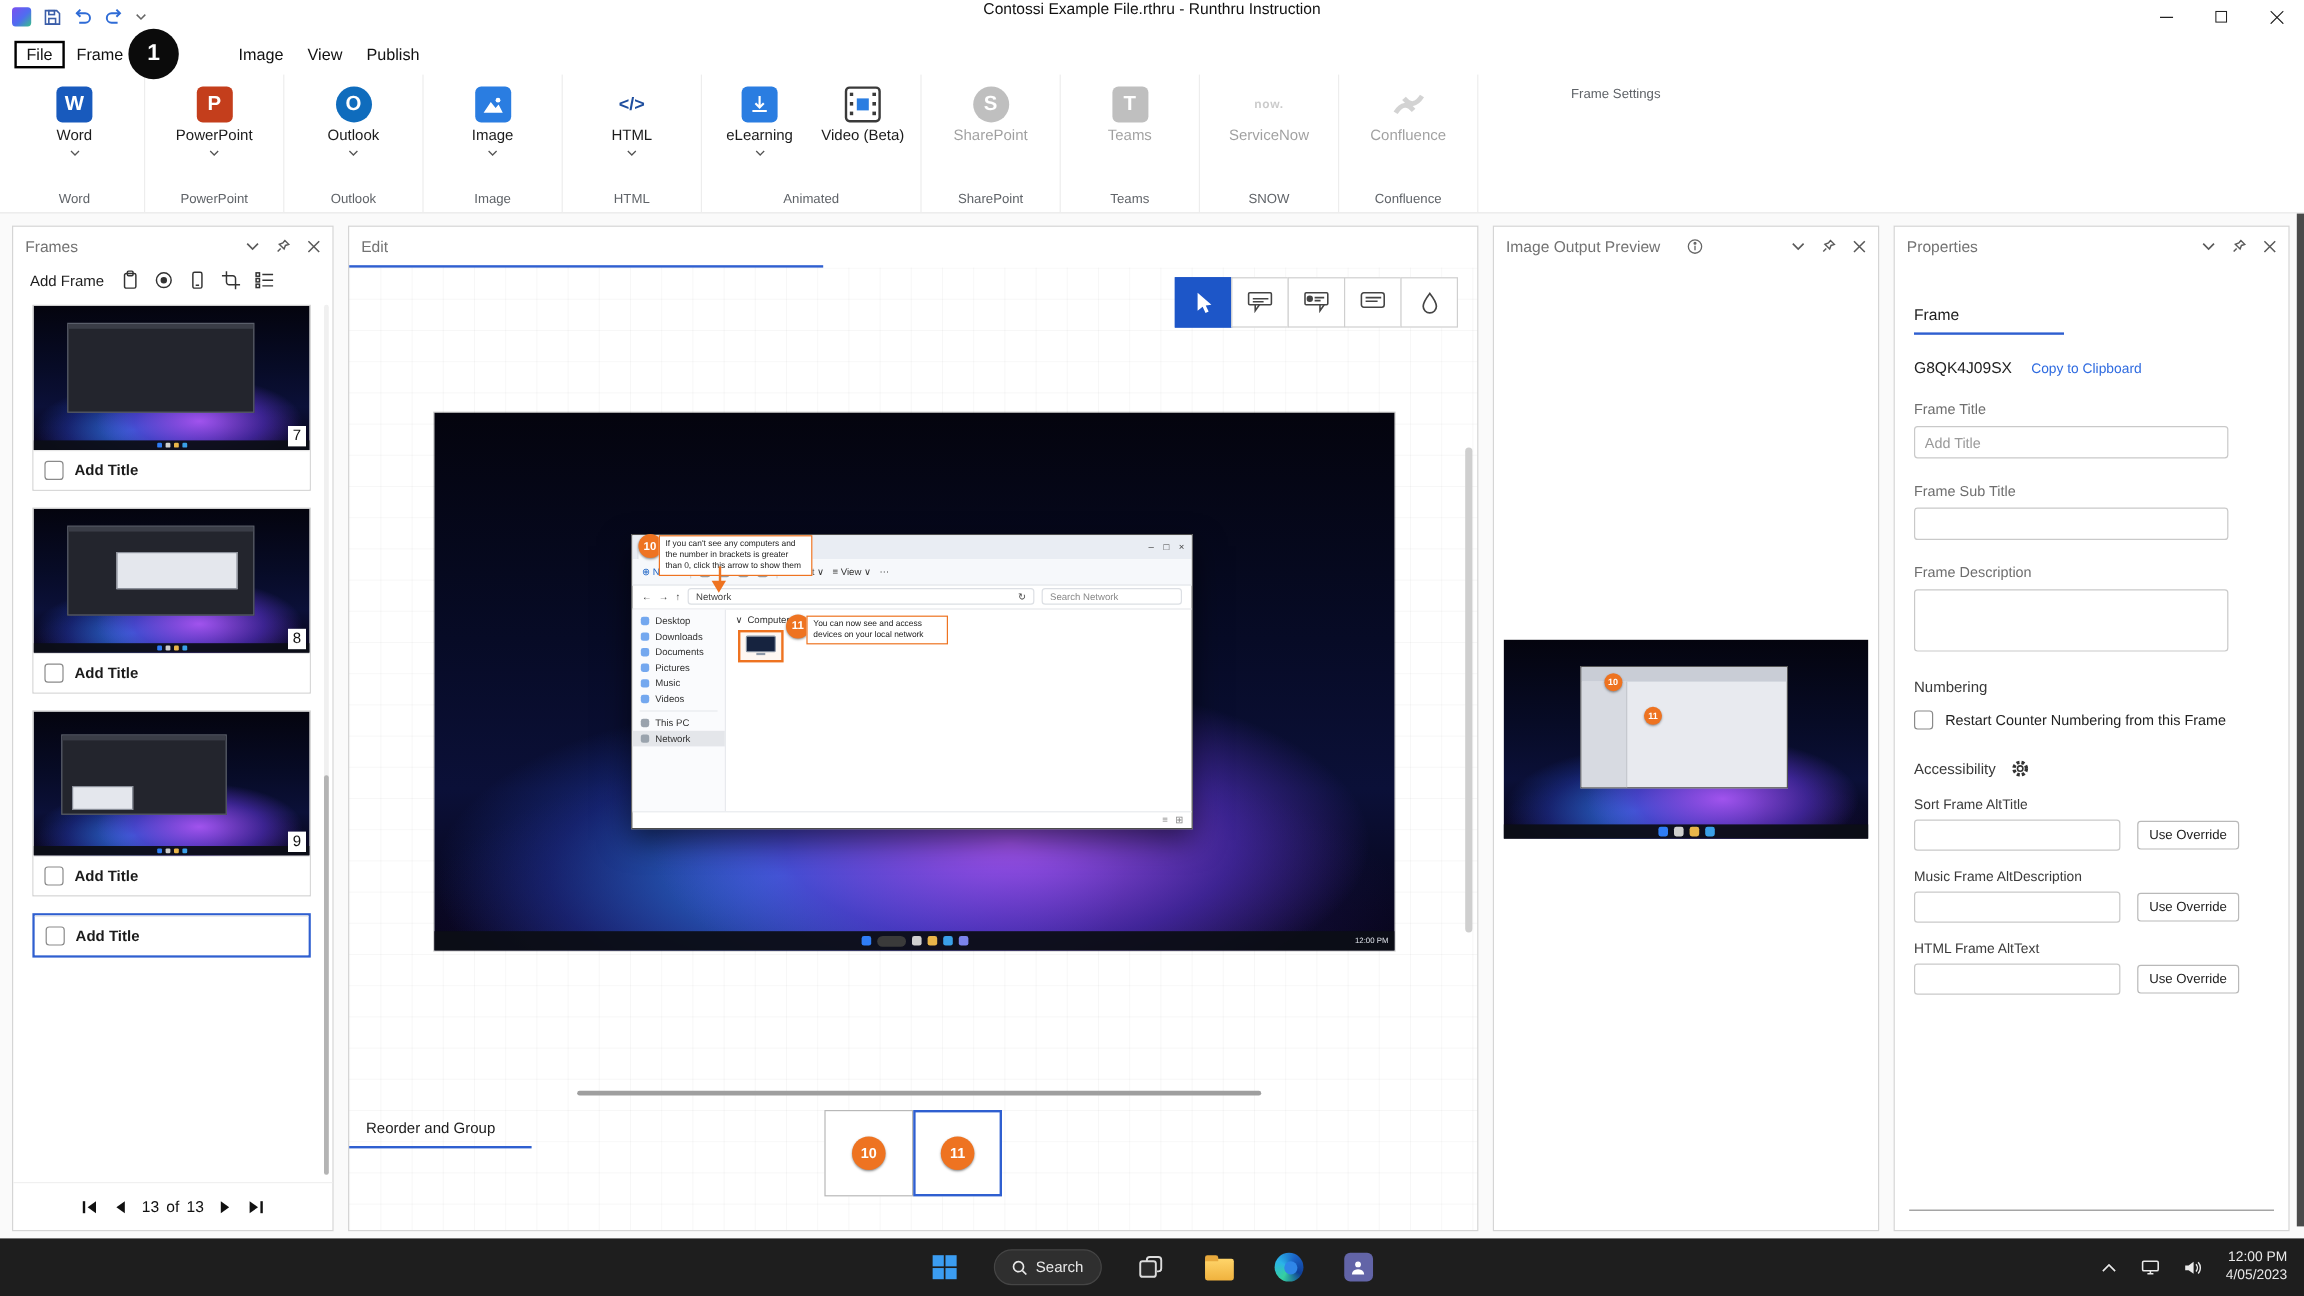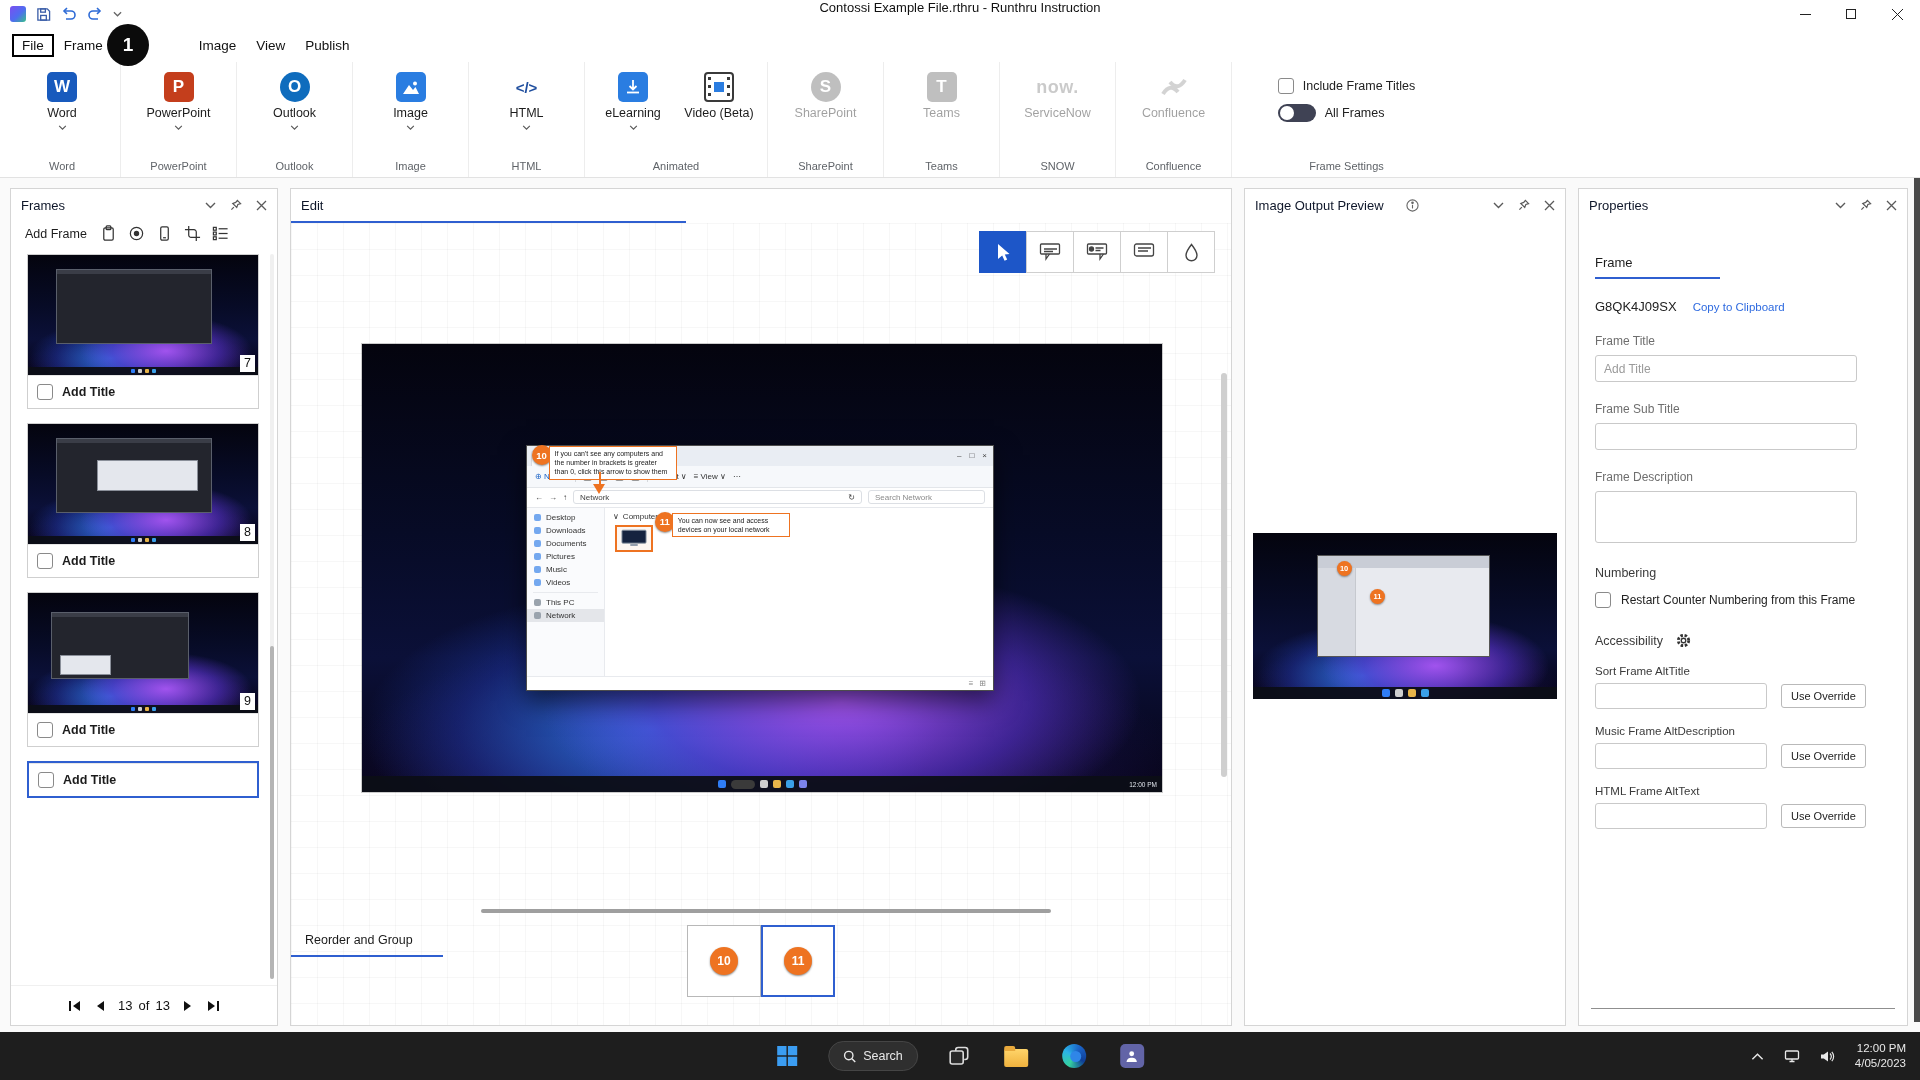--- a/index.html
+++ b/index.html
@@ -28,34 +28,34 @@
 .ribbon-group{display:flex;flex-direction:column;align-items:center;padding:6px 8px 2px;min-width:116px}
 .ribbon-group + .ribbon-group{border-left:1px solid #ededed}
 .rg-buttons{flex:1;display:flex;gap:6px;align-items:flex-start}
 .ribbon-btn{width:96px;display:flex;flex-direction:column;align-items:center;gap:4px;padding-top:4px;background:none;border:none;cursor:pointer}
 .ribbon-btn.narrow{width:80px}
 .ribbon-btn .lbl{font-size:12.5px;color:#1c1c1c;text-align:center;line-height:1.15}
 .rg-label{font-size:11px;color:#5f6368;padding:5px 0 3px}
 .disabled{opacity:.42;filter:grayscale(1)}
 .ms-sq{width:30px;height:30px;border-radius:5px;color:#fff;font-weight:700;font-size:17px;display:flex;align-items:center;justify-content:center}
 .icon-text{font-weight:700;color:#1f4e9e;font-size:15px;height:30px;display:flex;align-items:center}
-.now-text{font-weight:700;color:#5f8f7c;font-size:18px;height:30px;display:flex;align-items:center;letter-spacing:.5px}
+.now-text{font-weight:700;color:#5f8f7c;font-size:10px;height:30px;display:flex;align-items:center;letter-spacing:.5px}
 .chev-down{margin-top:1px}
 
 .fs-rows{flex:1;display:flex;flex-direction:column;gap:10px;padding:10px 18px 0;align-items:flex-start}
 .fs-row{display:flex;align-items:center;gap:9px;font-size:12.5px;color:#222}
 .checkbox{width:16px;height:16px;border:1px solid #8a8a8a;border-radius:3px;background:#fff;flex:none}
 .toggle{width:38px;height:18px;border-radius:9px;background:#3f4254;position:relative;flex:none}
 .toggle::after{content:"";position:absolute;left:2px;top:2px;width:14px;height:14px;border-radius:50%;background:#fff}
 
 
 .workspace{height:854px;background:#fafafa;display:flex;gap:12px;padding:10px 12px 6px 10px;position:relative}
 .right-strip{position:absolute;right:0;top:0;bottom:10px;width:6px;background:#4a4a4a}
 .panel{background:#fff;border:1px solid #d5d5d5;display:flex;flex-direction:column;min-height:0}
-.panel-header{height:32px;display:flex;align-items:center;padding:0 10px;font-size:13px;color:#0f172a;flex:none;gap:22px}
+.panel-header{height:32px;display:flex;align-items:center;padding:0 10px;font-size:13px;color:#737373;flex:none;gap:22px}
 .ph-icons{margin-left:auto;display:flex;gap:14px;align-items:center}
 .ph-btn{background:none;border:none;padding:0;cursor:pointer;display:flex}
 
 
 .frames-panel{width:268px;flex:none}
 .addframe-row{display:flex;align-items:center;gap:11px;padding:4px 12px 6px 14px}
 .af-label{font-size:12.5px;color:#1d1d1d;margin-right:2px}
 .af-btn{background:none;border:none;padding:0;cursor:pointer;display:flex}
 .frame-list{flex:1;overflow:hidden;padding:6px 18px 4px 16px;display:flex;flex-direction:column;gap:14px;position:relative}
 .frame-item{border:1px solid #cfcfcf;background:#fff;position:relative;cursor:pointer}
@@ -382,30 +382,20 @@
               <path d="M24 5c-5 8-10 8-15 2"></path>
             </svg>
         </span>
         <span class="lbl">Confluence</span>
       </button>
     </div>
     <div class="rg-label">Confluence</div>
   </div>
 
   <div class="ribbon-group" style="min-width:230px">
-    <div class="fs-rows">
-      <div class="fs-row">
-        <span class="checkbox"></span>
-        <span>Include Frame Titles</span>
-      </div>
-      <div class="fs-row">
-        <span class="toggle"></span>
-        <span>All Frames</span>
-      </div>
-    </div>
     <div class="rg-label">Frame Settings</div>
   </div>
 </div>
 
 <div class="workspace">
 
   <div class="panel frames-panel">
     <div class="panel-header">
       <span>Frames</span>
       <div class="ph-icons">

